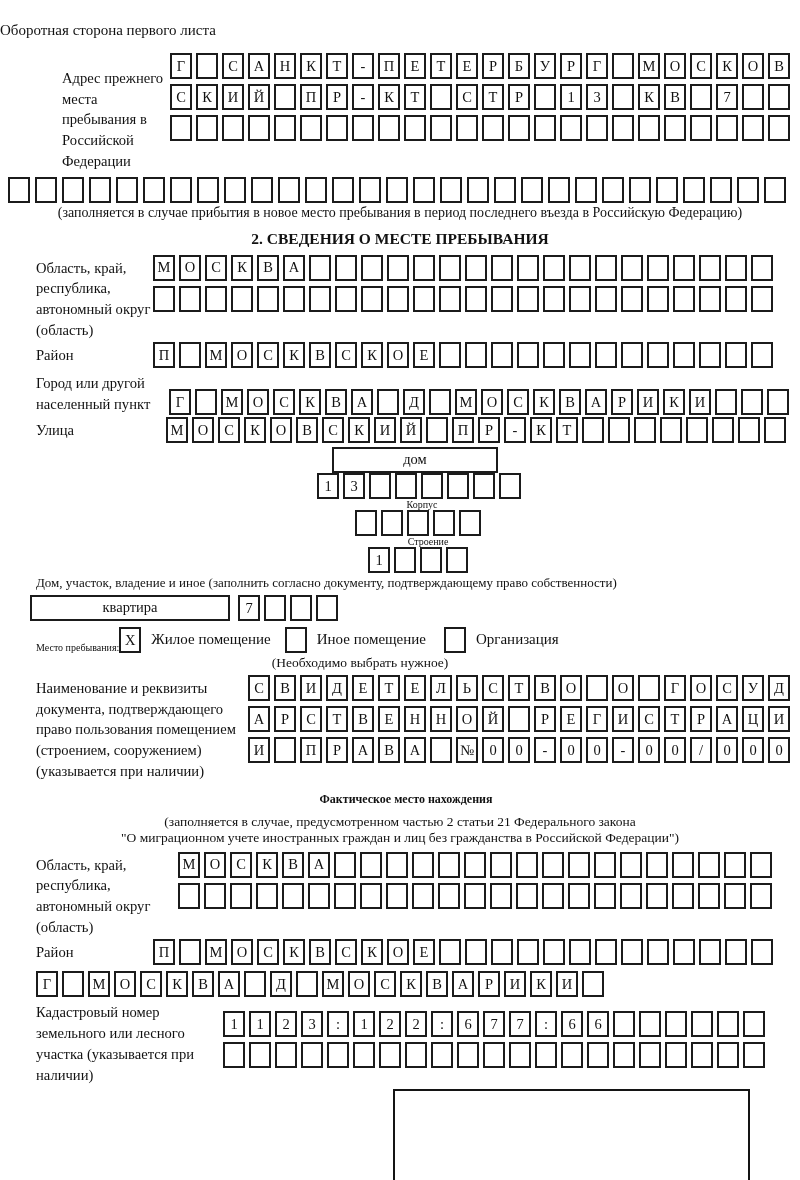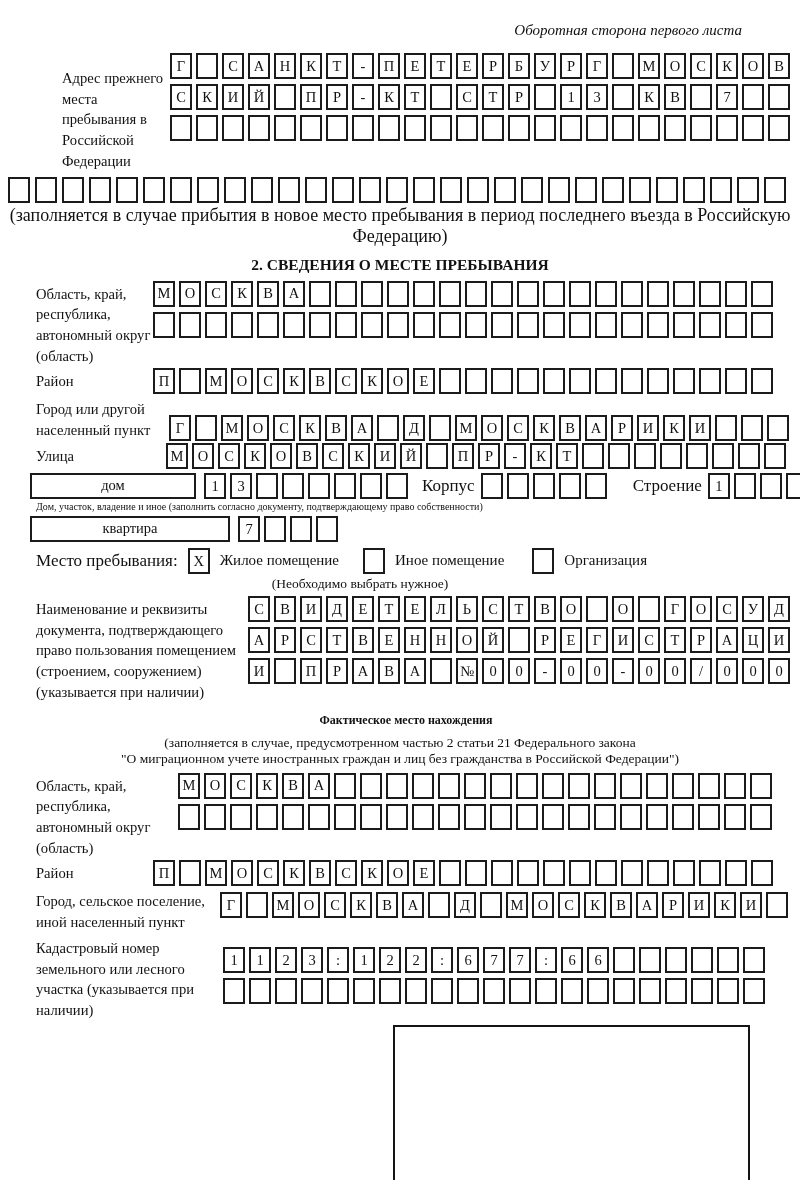--- a/index.html
+++ b/index.html
@@ -1,40 +1,40 @@
 <!DOCTYPE html>
 <html><head>
 <meta charset="utf-8">
 <style>
   html,body{margin:0;padding:0;background:#ffffff;}
   .page{
     width:800px;height:1180px;overflow:hidden;position:relative;
     font-family:"Liberation Serif","DejaVu Serif",serif;
     color:#111;background:#fff;font-size:15px;
   }
-  .header-note{padding:22px 58px 0 0;text-align:right;font-size:15px;font-style:italic;}
-  .caption{font-size:18px;text-align:center;margin-top:2px;}
-  .caption-left{font-size:10px;margin:2px 0 4px 36px;}
+  .header-note{padding:22px 58px 0 0;font-size:15px;}
+  .caption{font-size:14px;text-align:center;margin-top:2px;}
+  .caption-left{font-size:13px;margin:2px 0 4px 36px;}
   .sec-title{font-weight:bold;text-align:center;font-size:15.5px;margin:9px 0 7px 0;}
   .frow{display:flex;align-items:flex-start;margin-bottom:2px;}
   .flabel{font-size:14.6px;line-height:1.42;padding-top:3px;flex-shrink:0;}
   .boxcol{display:flex;flex-direction:column;gap:5px;}
   .boxrow{display:flex;gap:4px;}
   .boxrow.wide{gap:5px;}
   .cbox{
     width:18px;height:22px;border:2px solid #1b1b1b;flex-shrink:0;
     display:flex;align-items:center;justify-content:center;
     font-size:14.5px;line-height:1;background:#fff;
   }
   .longbox{
     height:22px;border:2px solid #1b1b1b;display:flex;align-items:center;
     justify-content:center;font-size:14.5px;flex-shrink:0;background:#fff;
   }
-  .inline-lab{font-size:17px;padding-top:3px;flex-shrink:0;}
-  .chk-row{display:flex;align-items:center;margin:6px 0 2px 36px;gap:10px;}
+  .inline-lab{font-size:10px;padding-top:3px;flex-shrink:0;}
+  .chk-row{display:flex;align-items:flex-end;margin:6px 0 2px 36px;}
   .chk-row .opt{display:flex;align-items:center;gap:10px;}
   .note-center{font-size:13.5px;text-align:center;width:560px;margin:1px 0 4px 80px;}
   .fact-cap{font-size:13.5px;text-align:center;margin:0 10px;}
   .stamp-box{
     width:353px;height:170px;border:2px solid #141414;
     margin:4px 0 0 393px;background:#fff;
   }
   .mt6{margin-top:6px;}
   .mt10{margin-top:10px;}
 </style>
@@ -304,21 +304,21 @@
         <span class="cbox"></span>
         <span class="cbox"></span>
         <span class="cbox"></span>
         <span class="cbox"></span>
         <span class="cbox"></span>
         <span class="cbox"></span>
         <span class="cbox"></span>
       </div>
   </div>
 
-  <div class="frow" style="margin:4px 0 0 30px;align-items:center;">
+  <div class="frow" style="margin:4px 0 0 30px;align-items:center;flex-direction:column;">
     <div class="longbox" style="width:162px;">дом</div>
     <div class="boxrow" style="margin-left:8px;">
         <span class="cbox">1</span>
         <span class="cbox">3</span>
         <span class="cbox"></span>
         <span class="cbox"></span>
         <span class="cbox"></span>
         <span class="cbox"></span>
         <span class="cbox"></span>
         <span class="cbox"></span>
@@ -533,21 +533,20 @@
         <span class="cbox"></span>
         <span class="cbox"></span>
         <span class="cbox"></span>
         <span class="cbox"></span>
         <span class="cbox"></span>
         <span class="cbox"></span>
       </div>
   </div>
 
   <div class="frow" style="margin-left:36px;">
-    <div class="flabel" style="width:184px;">Город, сельское поселение, иной населенный пункт</div>
     <div class="boxrow" style="margin-top:4px;">
         <span class="cbox">Г</span>
         <span class="cbox"></span>
         <span class="cbox">М</span>
         <span class="cbox">О</span>
         <span class="cbox">С</span>
         <span class="cbox">К</span>
         <span class="cbox">В</span>
         <span class="cbox">А</span>
         <span class="cbox"></span>

